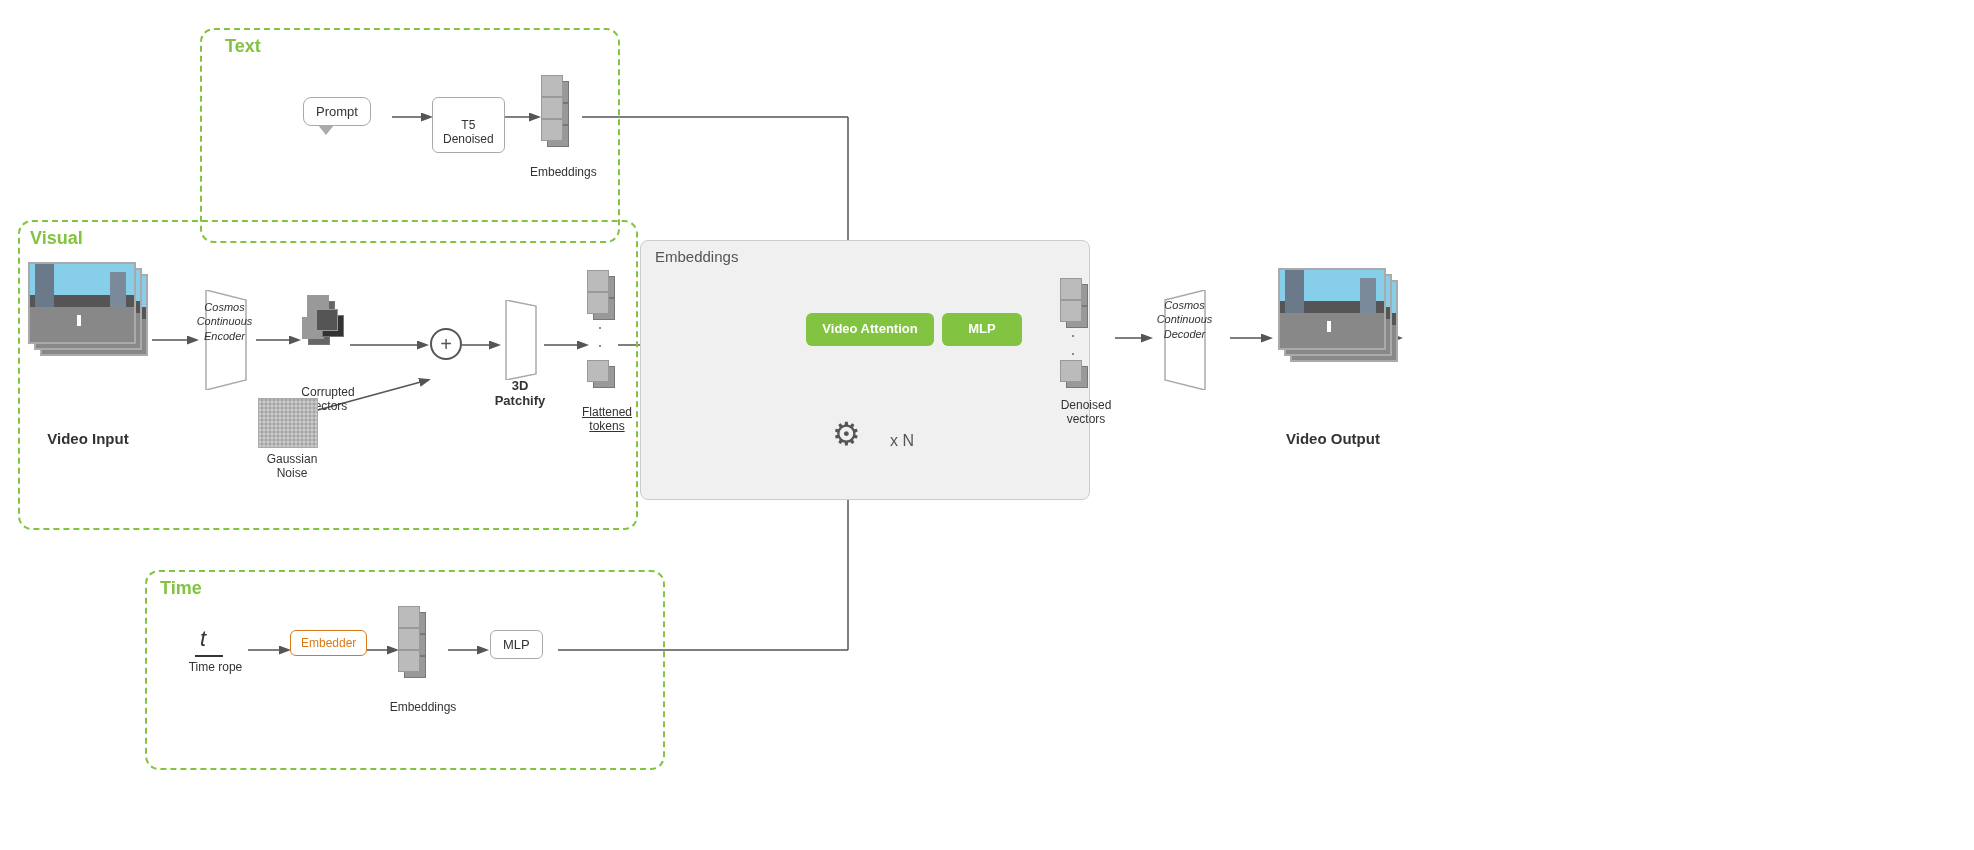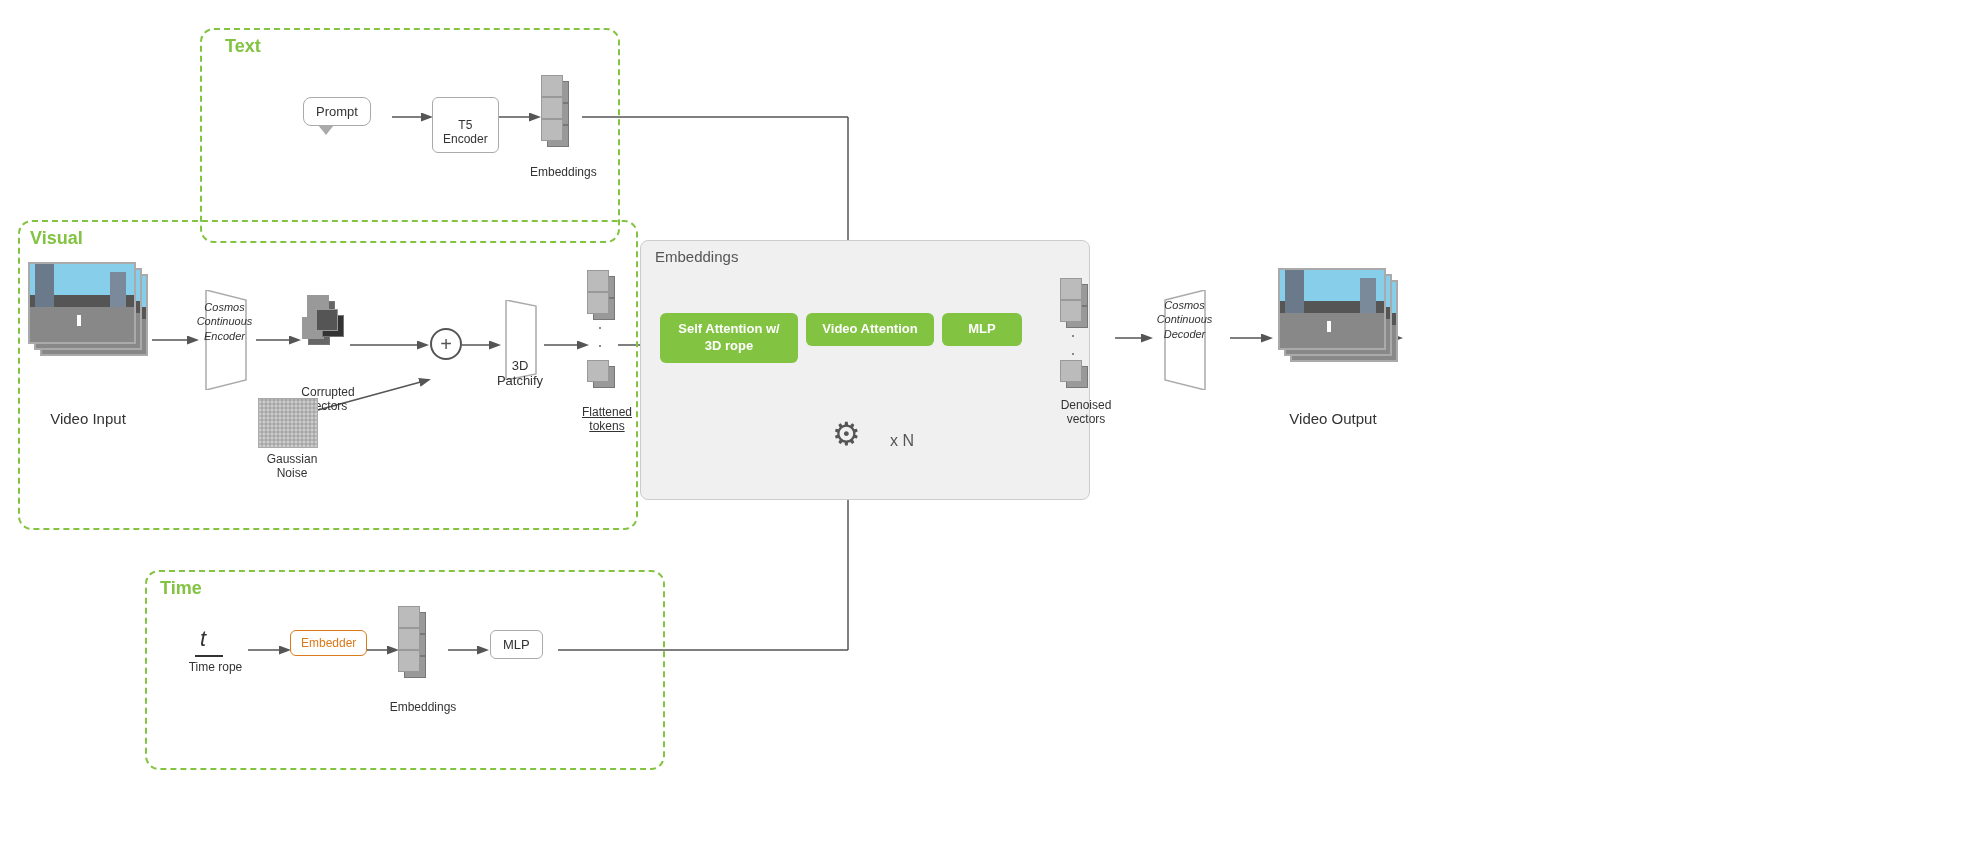--- a/index.html
+++ b/index.html
@@ -98,21 +98,21 @@
       line-height: 1.3;
     }
 
     
     .label {
       position: absolute;
       font-size: 12px;
       color: #333;
       text-align: center;
     }
-    .label.bold { font-weight: normal; font-size: 15px; }
+    .label.bold { font-weight: bold; font-size: 15px; margin-top: 20px; }
     .label.italic { font-style: italic; font-size: 13px; }
 
     
     .arrows-svg {
       position: absolute;
       top: 0; left: 0;
       width: 1974px;
       height: 850px;
       pointer-events: none;
     }
@@ -334,21 +334,21 @@
 
   <div class="dashed-box text-box"></div>
   <div class="section-label text-label">Text</div>
 
   <div class="prompt-box" style="top:97px; left:303px;">
     <span>Prompt</span>
   </div>
 
   <div class="encoder-box" style="top:97px; left:432px; white-space:pre-line;">
     <span style="white-space:pre-line;">T5
-Encoder</span>
+Denoised</span>
   </div>
 
   <div style="position:absolute; top:75px; left:541px;">
     <div style="position:relative; width:36px; height:80px;">
       <div class="cube-stack" style="position:absolute; top:0px;">
           <div class="c1"></div>
           <div class="c2"></div>
         </div>
       <div class="cube-stack" style="position:absolute; top:22px;">
           <div class="c1"></div>
@@ -448,24 +448,20 @@
           <div class="c2"></div>
         </div>
     </div>
   </div>
   <div class="label" style="top:405px; left:573px; width:68px;text-decoration:underline;">Flattened
 tokens</div>
 
   <div class="dashed-box transformer-box"></div>
   <div class="transformer-label">Embeddings</div>
 
-  <div class="green-btn" style="top:313px; left:660px; width:138px;">
-    <span style="white-space:pre-line;">Self Attention w/
-3D rope</span>
-  </div>
 
   <div class="green-btn" style="top:313px; left:806px; width:128px;">
     <span>Video Attention</span>
   </div>
 
   <div class="green-btn" style="top:313px; left:942px; width:80px;">
     <span>MLP</span>
   </div>
 
   <div class="gear-icon" style="top:415px; left:832px;">⚙</div>

